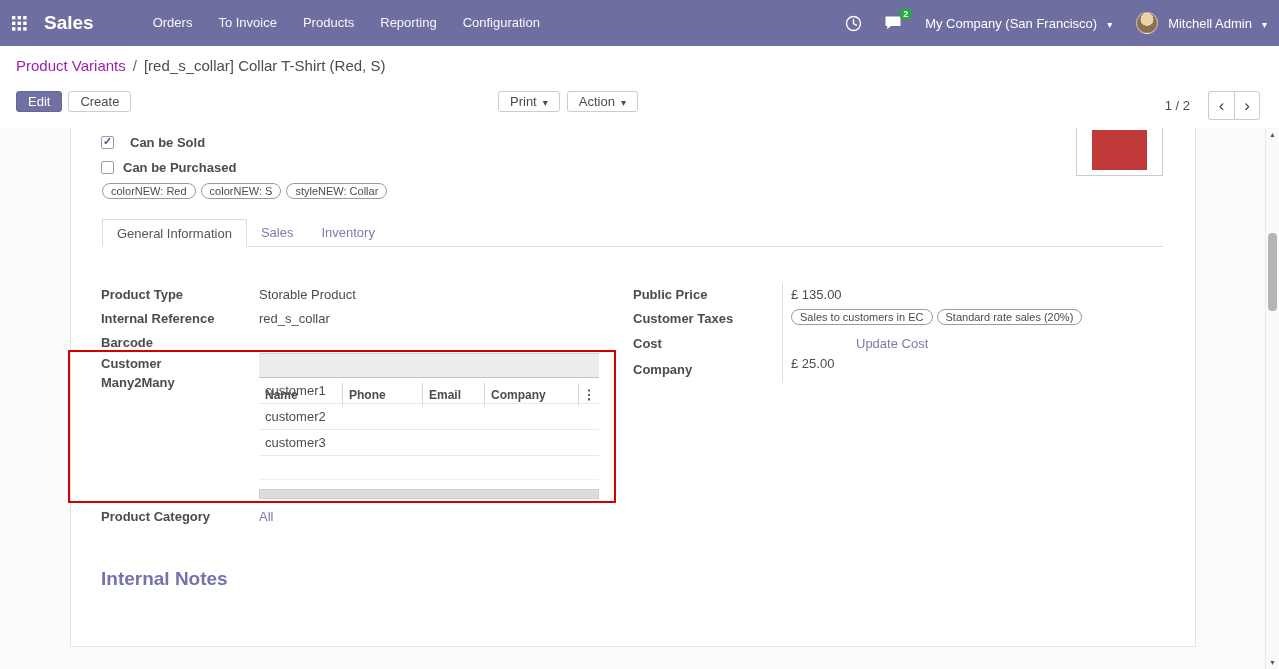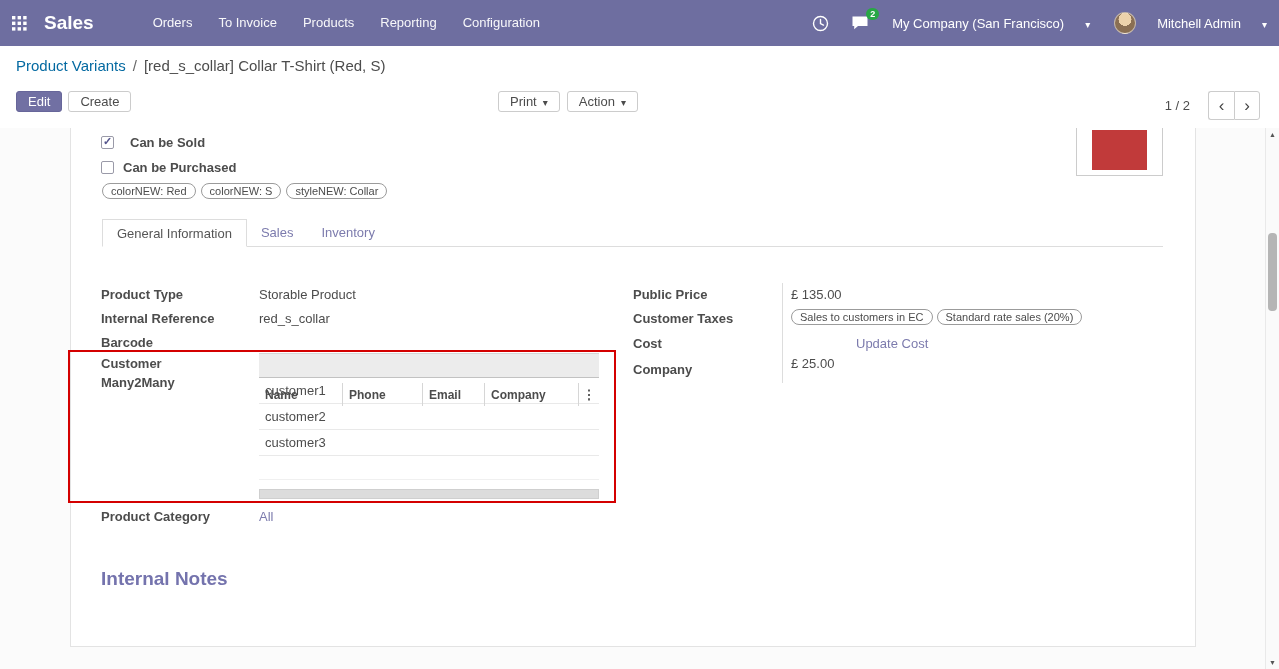--- a/index.html
+++ b/index.html
@@ -12,30 +12,30 @@
           display:flex;align-items:center;color:#fff;z-index:20;}
   .nav-apps{width:38px;height:46px;display:flex;align-items:center;justify-content:center;cursor:pointer;}
   .nav-brand{font-size:19px;font-weight:bold;padding:0 10px 0 6px;cursor:pointer;}
   .nav-menus{display:flex;margin-left:36px;height:100%;}
   .nav-item{padding:0 13px;font-size:13px;color:rgba(255,255,255,.95);cursor:pointer;
             text-decoration:none;line-height:46px;}
   .nav-right{margin-left:auto;display:flex;align-items:center;height:100%;}
   .nav-icon-btn{padding:0 11px;height:100%;display:flex;align-items:center;position:relative;cursor:pointer;}
   .badge{position:absolute;top:8px;right:1px;background:#28a745;color:#fff;font-size:9px;
          border-radius:8px;padding:1px 4px;font-weight:bold;line-height:10px;}
-  .nav-text-btn{font-size:13px;padding:0 12px;display:flex;align-items:center;gap:21px;cursor:pointer;height:100%;}
+  .nav-text-btn{font-size:13px;padding:0 12px;display:flex;align-items:center;gap:10px;cursor:pointer;height:100%;}
   .avatar{width:22px;height:22px;border-radius:50%;
           background:radial-gradient(circle at 50% 32%,#ecd2ab 0 38%,#8a6f53 39% 100%);
           border:1px solid rgba(255,255,255,.5);}
   .caret::after{content:"▾";font-size:10px;line-height:10px;}
 
   
   .breadcrumb-bar{position:absolute;top:46px;left:0;width:1279px;height:38px;background:#fff;
                   display:flex;align-items:center;padding-left:16px;font-size:15px;}
-  .bc-link{color:#0369a1;cursor:pointer;text-decoration:none;}
+  .bc-link{color:#a21caf;cursor:pointer;text-decoration:none;}
   .bc-sep{margin:0 7px;color:#666;}
   .bc-current{color:#4c4c4c;}
 
   
   .control-panel{position:absolute;top:84px;left:0;width:1279px;height:44px;background:#fff;}
   .cp-left{position:absolute;left:16px;top:7px;display:flex;gap:6px;}
   .btn{font-family:inherit;font-size:13px;padding:2px 11px;border:1px solid #ccc;background:#fff;
        color:#4c4c4c;border-radius:3px;cursor:pointer;display:inline-flex;align-items:center;gap:6px;}
   .btn-primary{background:#7170a3;border-color:#67669a;color:#fff;}
   .cp-center{position:absolute;left:498px;top:7px;display:flex;gap:7px;}

